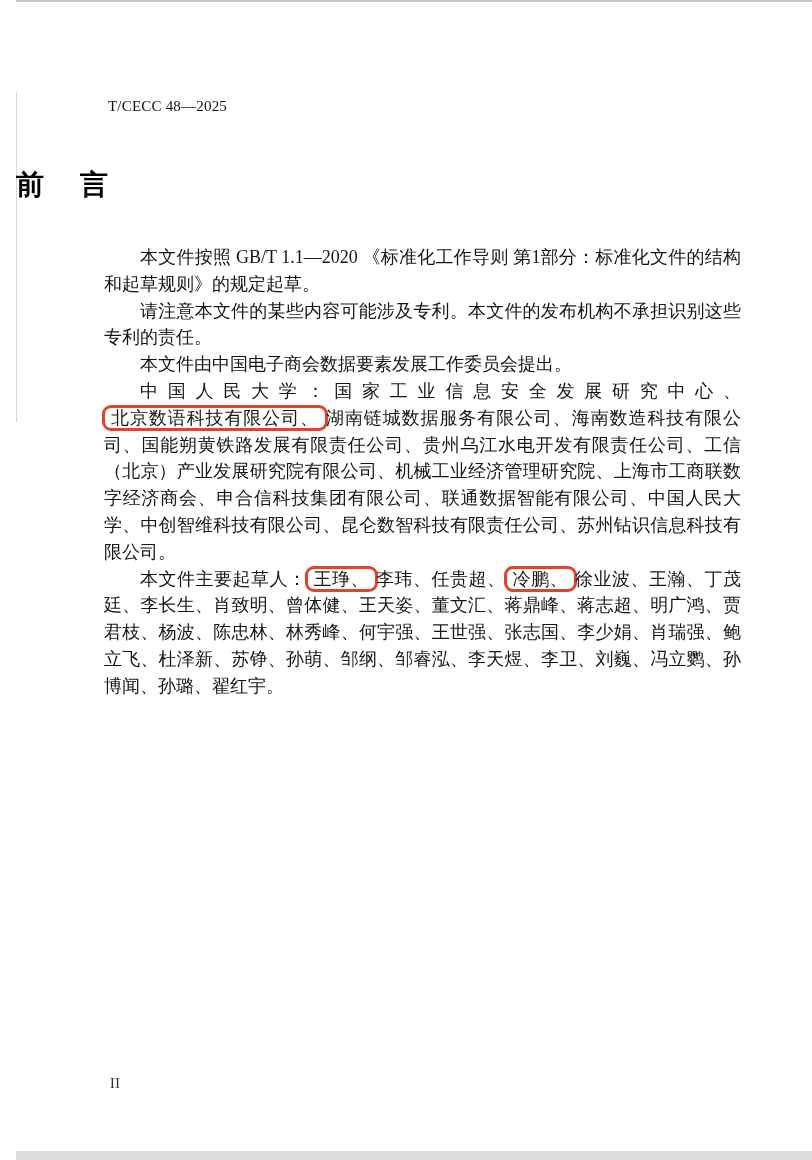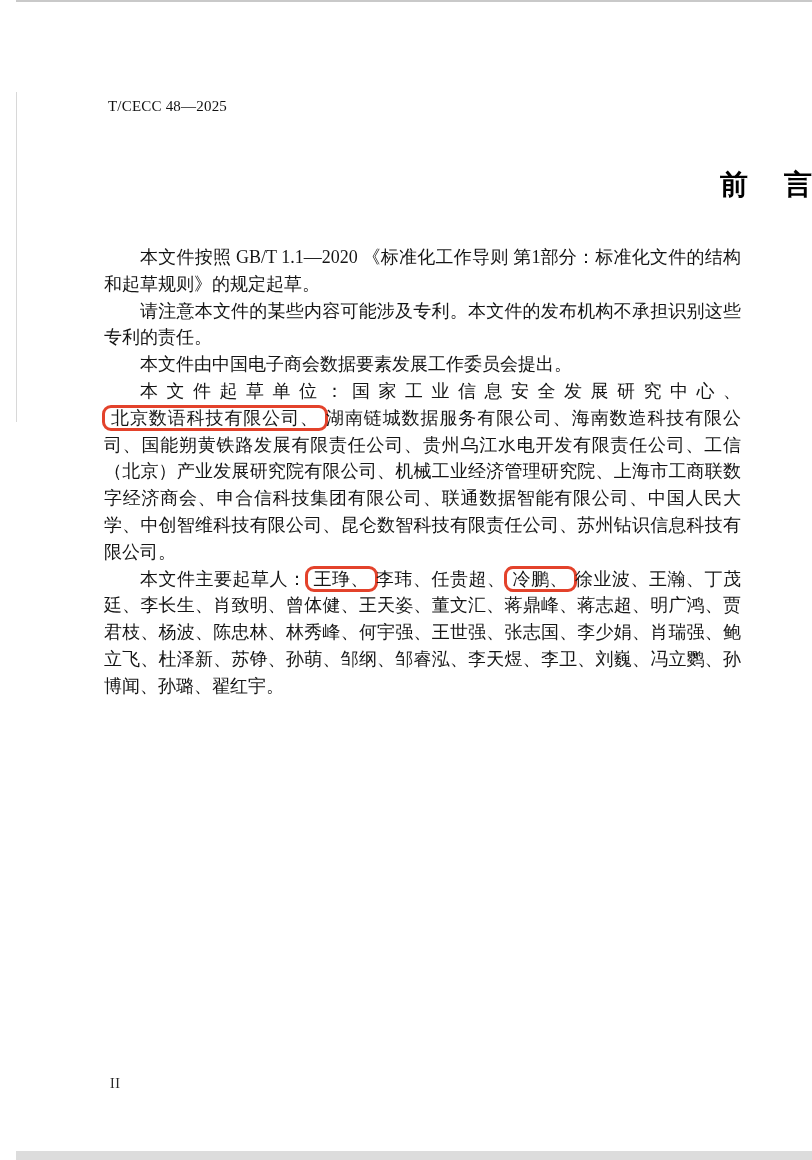--- a/index.html
+++ b/index.html
@@ -12,21 +12,21 @@
   .page{position:absolute;inset:0;background:#ffffff;margin-left:16px;}
   .edge-top{position:absolute;top:0;left:0;width:100%;height:2px;background:#c9c9c9;}
   .edge-left{position:absolute;top:92px;left:0;width:1px;height:330px;background:#d8d8d8;}
   .edge-bottom{position:absolute;bottom:0;left:0;width:100%;height:9px;background:#dcdcdc;}
   .doc-code{
     position:absolute;left:92px;top:98px;
     font-size:15px;letter-spacing:0.2px;color:#111;
   }
   .doc-title{
     position:absolute;left:0;top:166px;width:100%;
-    text-align:right;font-weight:bold;font-size:28px;color:#000;
+    text-align:left;font-weight:bold;font-size:28px;color:#000;
   }
   .doc-title .gap{margin-left:36px;display:inline-block;}
   .body-text{
     position:absolute;left:88px;top:244px;width:637px;
     font-size:18px;line-height:26.8px;text-align:justify;
     color:#151515;
   }
   .body-text p{margin:0;text-indent:2em;}
   .redbox{
     border:3px solid #e3422b;
@@ -48,20 +48,20 @@
   <div class="edge-left"></div>
 
   <div class="doc-code">T/CECC 48—2025</div>
 
   <div class="doc-title"><span>前</span><span class="gap">言</span></div>
 
   <div class="body-text">
     <p>本文件按照 GB/T 1.1—2020 《标准化工作导则 第1部分：标准化文件的结构和起草规则》的规定起草。</p>
     <p>请注意本文件的某些内容可能涉及专利。本文件的发布机构不承担识别这些专利的责任。</p>
     <p>本文件由中国电子商会数据要素发展工作委员会提出。</p>
-    <p><span>本文件起草单位：国家工业信息安全发展研究中心、</span><span class="redbox">北京数语科技有限公司、</span><span>湖南链城数据服务有限公司、海南数造科技有限公司、国能朔黄铁路发展有限责任公司、贵州乌江水电开发有限责任公司、工信（北京）产业发展研究院有限公司、机械工业经济管理研究院、上海市工商联数字经济商会、申合信科技集团有限公司、联通数据智能有限公司、中国人民大学、中创智维科技有限公司、昆仑数智科技有限责任公司、苏州钻识信息科技有限公司。</span></p>
+    <p><span>中国人民大学：国家工业信息安全发展研究中心、</span><span class="redbox">北京数语科技有限公司、</span><span>湖南链城数据服务有限公司、海南数造科技有限公司、国能朔黄铁路发展有限责任公司、贵州乌江水电开发有限责任公司、工信（北京）产业发展研究院有限公司、机械工业经济管理研究院、上海市工商联数字经济商会、申合信科技集团有限公司、联通数据智能有限公司、中国人民大学、中创智维科技有限公司、昆仑数智科技有限责任公司、苏州钻识信息科技有限公司。</span></p>
     <p><span>本文件主要起草人：</span><span class="redbox">王琤、</span><span>李玮、任贵超、</span><span class="redbox">冷鹏、</span><span>徐业波、王瀚、丁茂廷、李长生、肖致明、曾体健、王天姿、董文汇、蒋鼎峰、蒋志超、明广鸿、贾君枝、杨波、陈忠林、林秀峰、何宇强、王世强、张志国、李少娟、肖瑞强、鲍立飞、杜泽新、苏铮、孙萌、邹纲、邹睿泓、李天煜、李卫、刘巍、冯立鹦、孙博闻、孙璐、翟红宇。</span></p>
   </div>
 
   <div class="page-num">II</div>
 
   <div class="edge-bottom"></div>
 </div>
 
 </body></html>

